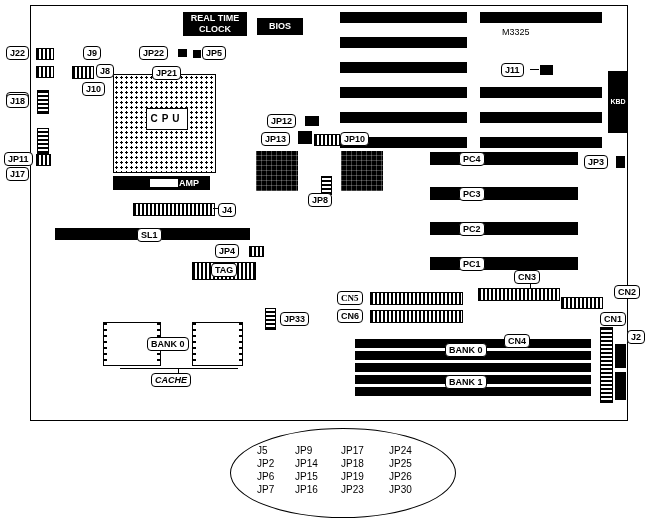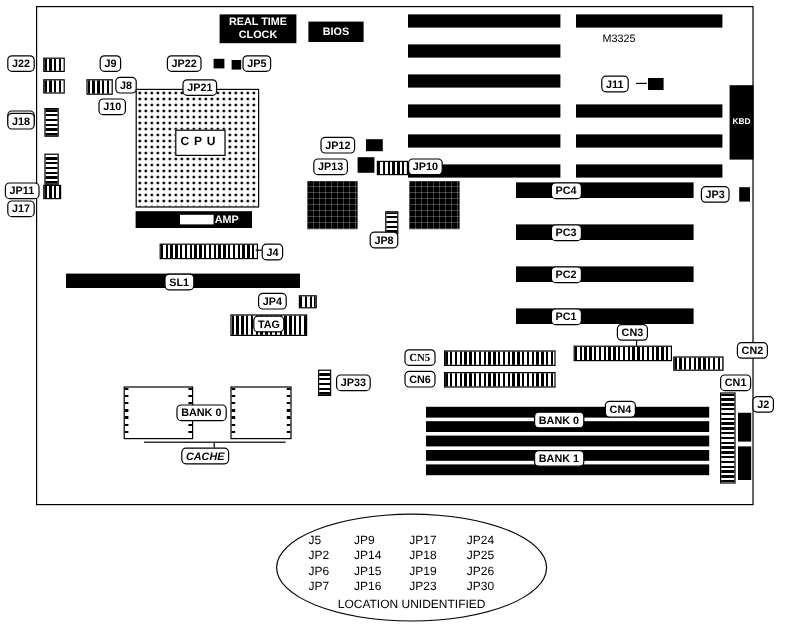--- a/index.html
+++ b/index.html
@@ -184,16 +184,15 @@
       <span>JP25</span>
       <span>JP6</span>
       <span>JP15</span>
       <span>JP19</span>
       <span>JP26</span>
       <span>JP7</span>
       <span>JP16</span>
       <span>JP23</span>
       <span>JP30</span>
     </div>
-    <div class="uid-caption">LOCATION UNIDENTIFIED</div>
   </div>
 
 </div>
 
 </body></html>

